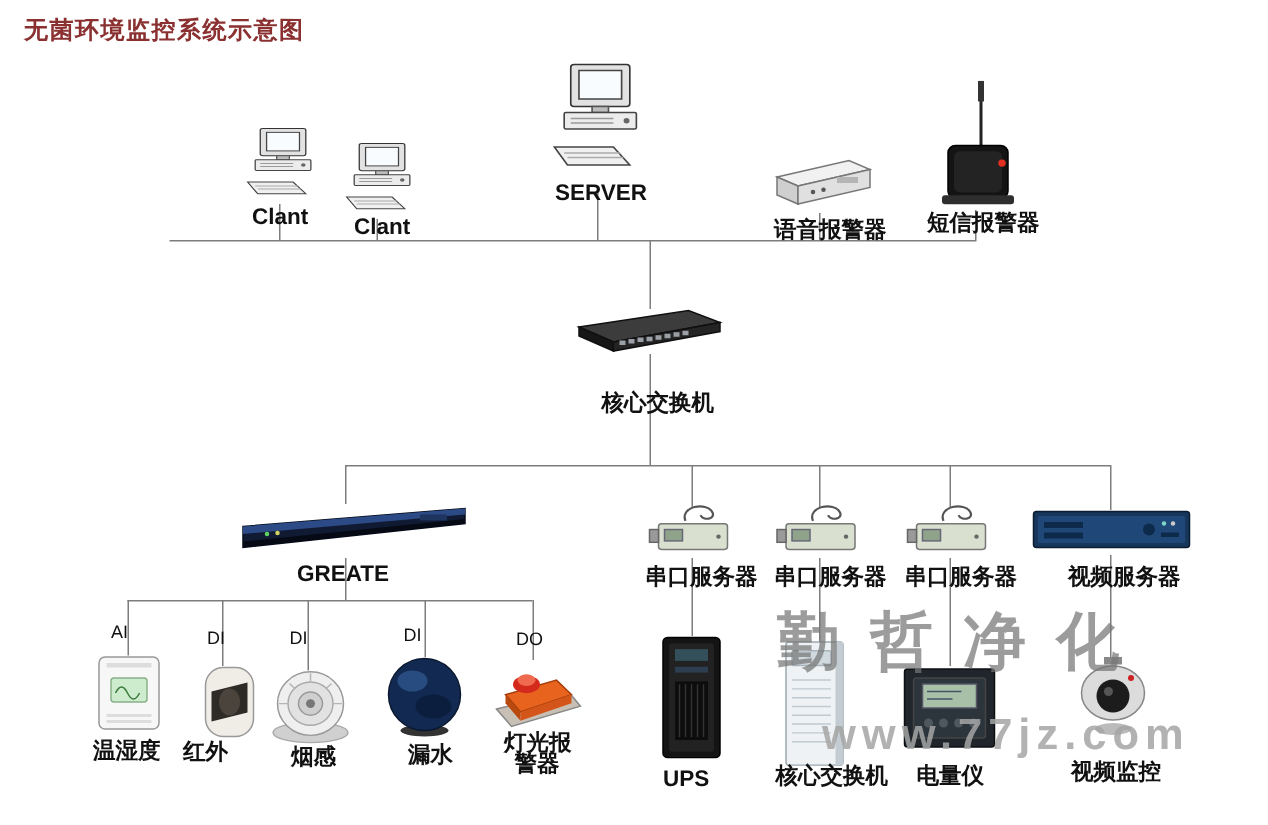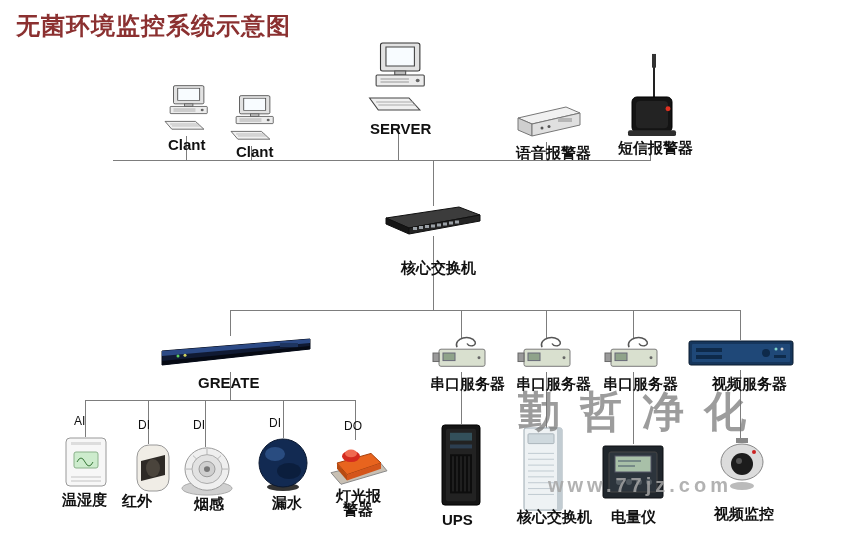--- a/index.html
+++ b/index.html
@@ -1,32 +1,32 @@
 <!DOCTYPE html>
 <html><head>
 <meta charset="utf-8">
 <style>
   *{margin:0;padding:0;box-sizing:border-box}
   html,body{background:#ffffff}
   #canvas{position:relative;width:845px;height:550px;background:#ffffff;overflow:hidden;
           font-family:"Liberation Sans",sans-serif;}
-  .title{position:absolute;left:16px;top:10px;font-size:24px;font-weight:bold;
+  .title{position:absolute;left:16px;top:10px;font-size:16px;font-weight:bold;
          color:#8b3030;letter-spacing:1px}
   .hline,.vline{position:absolute;background:#7d7d7d}
   .hline{height:1px}
   .vline{width:1px}
   .icon{position:absolute}
   .icon svg{width:100%;height:100%;display:block}
   .lbl{position:absolute;font-size:15px;font-weight:bold;color:#111;white-space:nowrap}
   .port{position:absolute;font-size:12px;font-weight:normal;color:#111}
   .two-line{line-height:14px}
   .wm{position:absolute;pointer-events:none;z-index:50;white-space:nowrap}
-  .wm-brand{left:518px;top:384px;font-family:Liberation Serif, serif;font-size:42px;
+  .wm-brand{left:518px;top:400px;font-family:Liberation Serif, serif;font-size:42px;
             font-weight:bold;color:rgba(118,118,118,.72);letter-spacing:20px}
-  .wm-url{left:548px;top:474px;font-size:20px;font-weight:bold;
+  .wm-url{left:548px;top:474px;font-size:29px;font-weight:bold;
           color:rgba(165,165,165,.85);letter-spacing:4px}
 </style>
 </head>
 <body>
 
 <div id="canvas">
 
   <div class="title">无菌环境监控系统示意图</div>
 
   <div class="hline" style="left:113px;top:160px;width:538px"></div>

